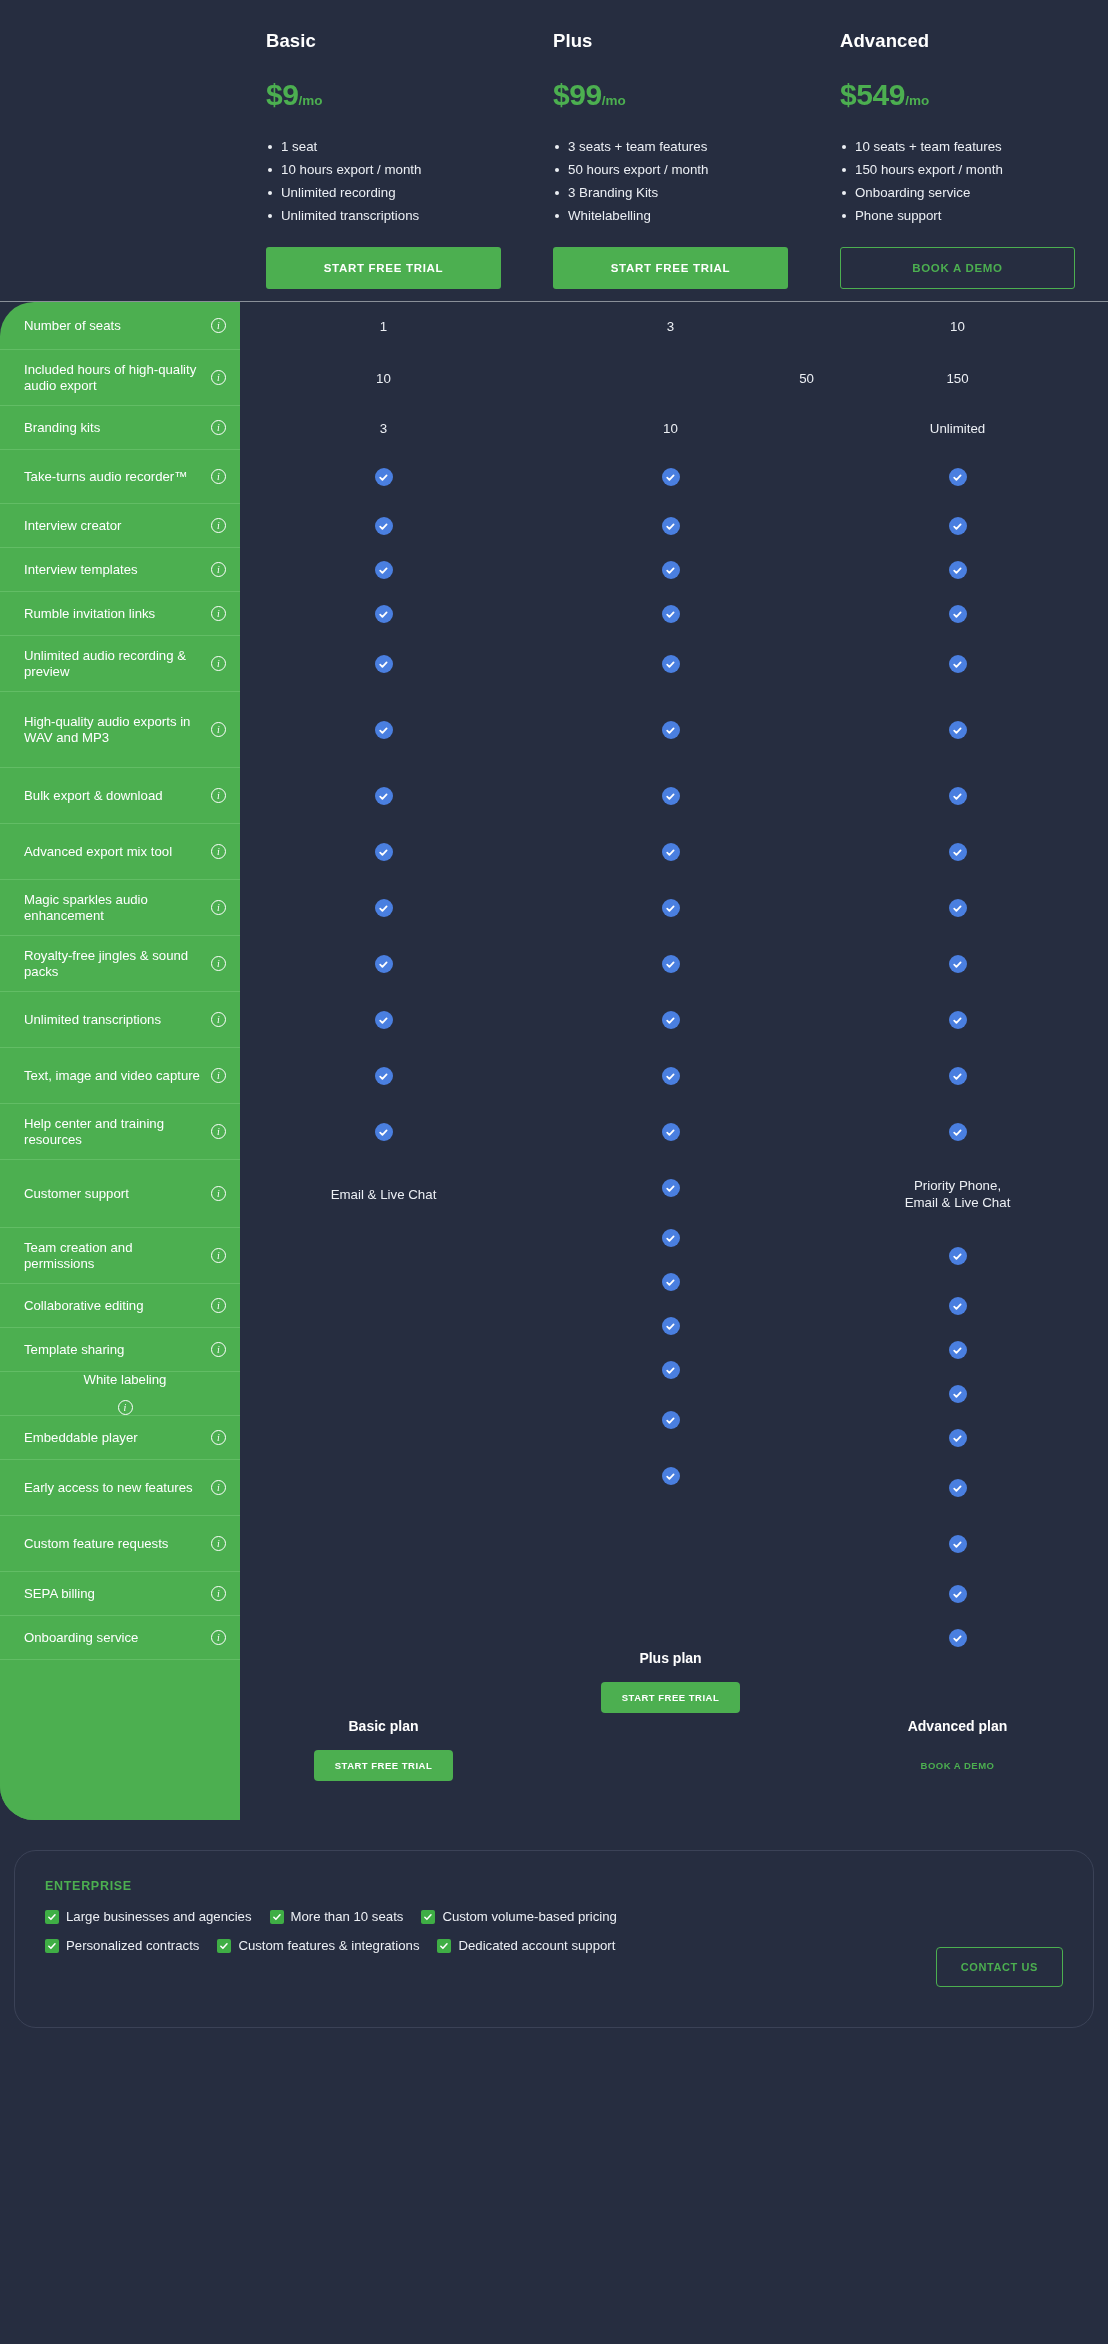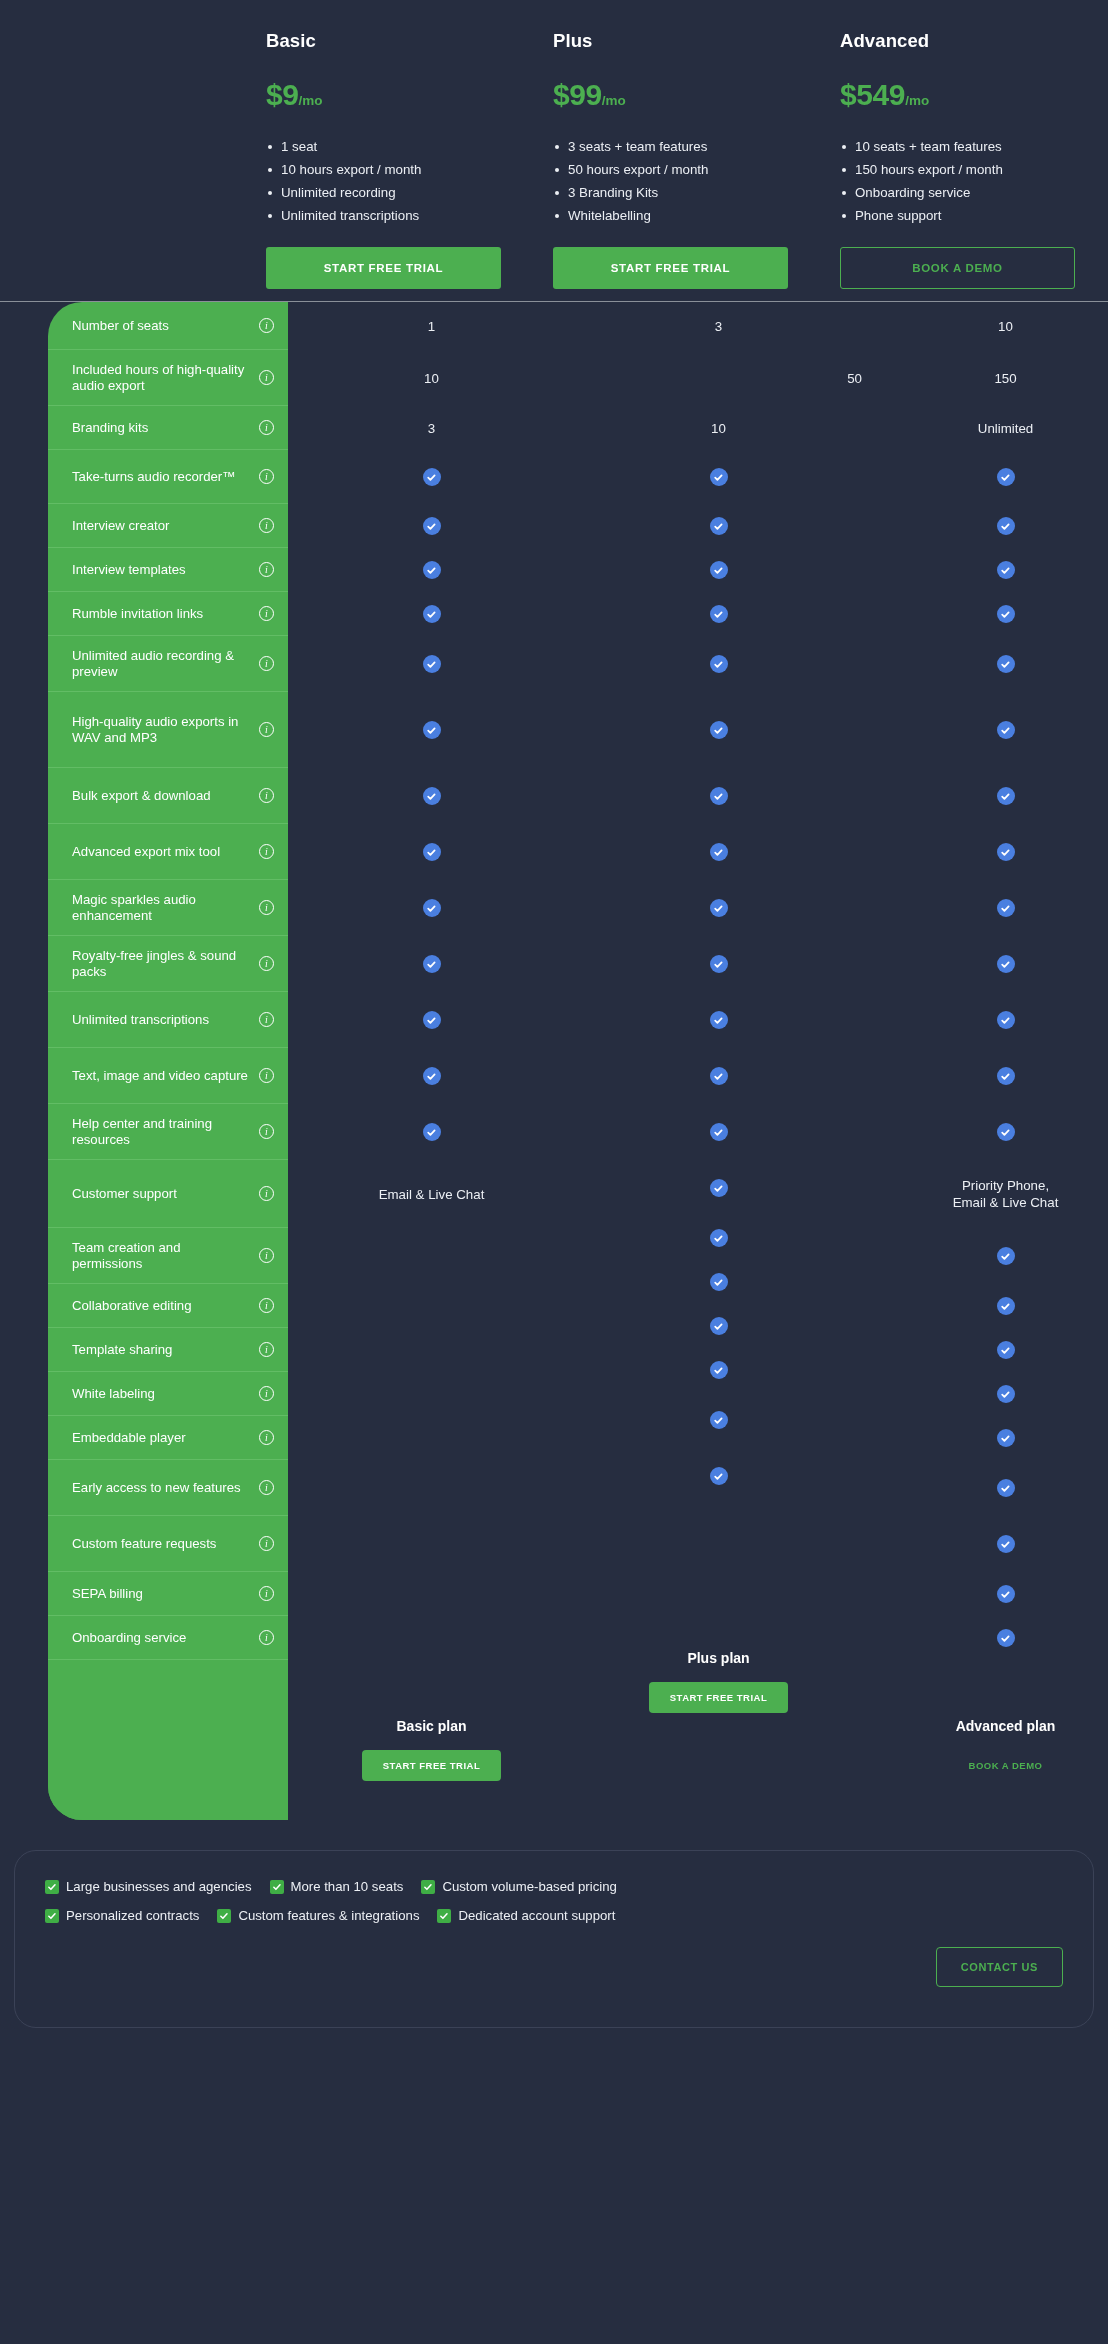--- a/index.html
+++ b/index.html
@@ -81,21 +81,20 @@
 
   
   .compare {
     position: relative;
     margin-top: 12px;
     border-top: 1px solid #8a9099;
   }
   .compare-grid {
     display: grid;
     grid-template-columns: 240px 287px 287px 287px;
-    margin-left: 48px;
   }
   .feat-col {
     background: #4caf50;
     border-top-left-radius: 34px;
     border-bottom-left-radius: 34px;
     overflow: hidden;
   }
   .feat-cell {
     display: flex;
     align-items: center;
@@ -349,21 +348,21 @@
           <span class="info-icon">i</span>
         </div>
         <div class="feat-cell" style="height: 44px;">
           <span class="feat-label">Collaborative editing</span>
           <span class="info-icon">i</span>
         </div>
         <div class="feat-cell" style="height: 44px;">
           <span class="feat-label">Template sharing</span>
           <span class="info-icon">i</span>
         </div>
-        <div class="feat-cell" style="height: 44px;">
+        <div class="feat-cell" style="height: 44px; flex-direction: column;">
           <span class="feat-label">White labeling</span>
           <span class="info-icon">i</span>
         </div>
         <div class="feat-cell" style="height: 44px;">
           <span class="feat-label">Embeddable player</span>
           <span class="info-icon">i</span>
         </div>
         <div class="feat-cell" style="height: 56px;">
           <span class="feat-label">Early access to new features</span>
           <span class="info-icon">i</span>
@@ -826,20 +825,21 @@
         </div>
         <div class="foot-cell" style="height: 160px;">
           <div class="foot-name">Advanced plan</div>
           <button class="btn-sm btn-outline">BOOK A DEMO</button>
         </div>
       </div>
   </div>
 </div>
 
 <div class="enterprise">
+  <div class="ent-kicker">ENTERPRISE</div>
   <div class="ent-rows" id="ent-rows">
       <div class="ent-row">
         <div class="ent-item">
           <span class="ent-check">
             <svg width="10" height="10" viewBox="0 0 12 12">
               <path d="M2.2 6.3 L4.7 8.8 L9.6 3.3" fill="none" stroke="#ffffff" stroke-width="1.8" stroke-linecap="round" stroke-linejoin="round"></path>
             </svg>
           </span>
           <span class="ent-label">Large businesses and agencies</span>
         </div>

